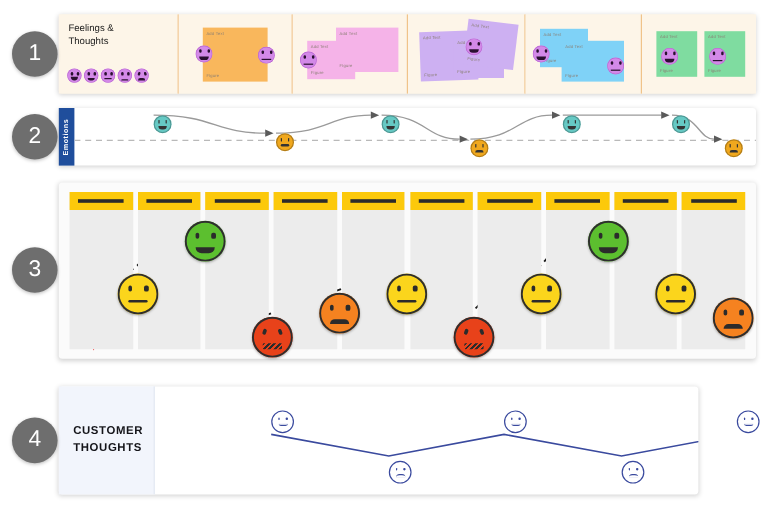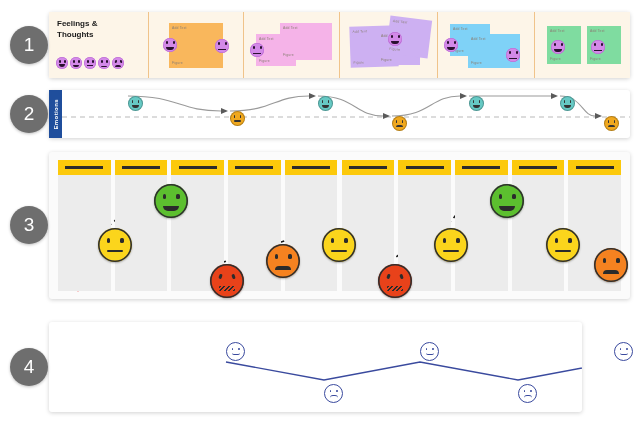--- a/index.html
+++ b/index.html
@@ -26,21 +26,21 @@
   }
 
   
   .row{position:absolute;background:#fff;border-radius:3px;
        box-shadow:0 1px 4px rgba(0,0,0,.18);}
 
   
   #row1{left:49px;top:12px;width:581px;height:66px;background:#fdf5e8;display:flex;}
   .r1cell{height:100%;position:relative;border-right:1px solid #f0c38a;box-sizing:border-box;overflow:hidden;}
   .r1cell:last-child{border-right:none;}
-  .r1title{position:absolute;left:8px;top:7px;font-size:8px;font-weight:bold;line-height:1.35;color:#1a1a1a;}
+  .r1title{position:absolute;left:8px;top:7px;font-size:8px;font-weight:normal;line-height:1.35;color:#1a1a1a;}
   .facerow{position:absolute;left:7px;bottom:9px;display:flex;gap:2px;}
 
   
   .pf{width:12px;height:12px;border-radius:50%;background:#d389e8;
       position:relative;flex:0 0 auto;box-shadow:inset 0 0 0 .5px #b763d0;}
   .pf i{position:absolute;background:#2a1030;border-radius:1px;}
   .pf .e{width:2px;height:2.5px;top:3px;}
   .pf .el{left:2.5px;} .pf .er{right:2.5px;}
   .pf .m{left:3px;right:3px;height:2px;bottom:2.5px;}
   .pf.laugh .m{bottom:2px;height:3px;border-radius:0 0 4px 4px;background:#2a1030;}
@@ -431,20 +431,26 @@
         </div>
         <div class="jf orange frown" style="left: 536px; top: 88px;">
           <i class="e el"></i>
           <i class="e er"></i>
           <i class="m"></i>
         </div>
       </div>
   </div>
 
   <div class="row" id="row4">
+    <div class="ctlabel">
+      <span>
+        <b>CUSTOMER</b><br>
+        <b>THOUGHTS</b>
+      </span>
+    </div>
     <div class="r4area" id="r4area">
       <svg class="r4svg" id="r4lines" viewBox="0 0 454 90">
           <polyline points="98,40 196,58 292,40 390,58 486,40" fill="none" stroke="#3a4a9e" stroke-width="1.4"></polyline>
         </svg>
     <div class="of smile" style="left: 98px; top: 20px;">
           <i class="e el"></i>
           <i class="e er"></i>
           <i class="m"></i>
         </div>
         <div class="of frown" style="left: 196px; top: 62px;">

